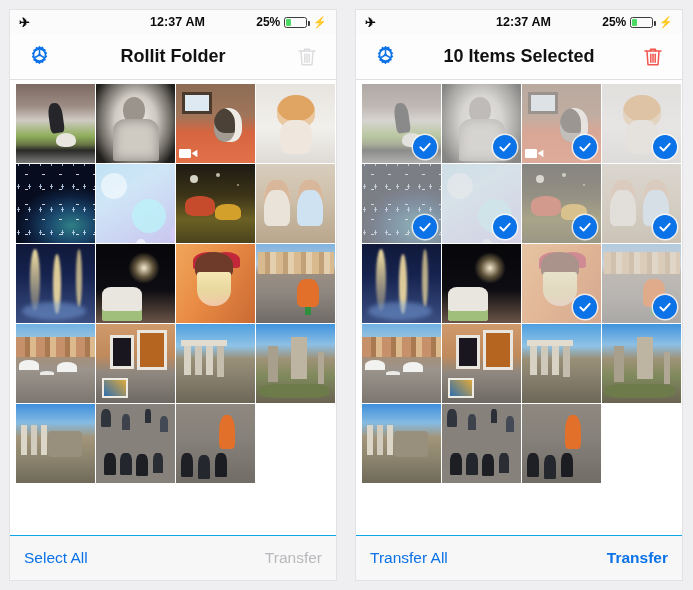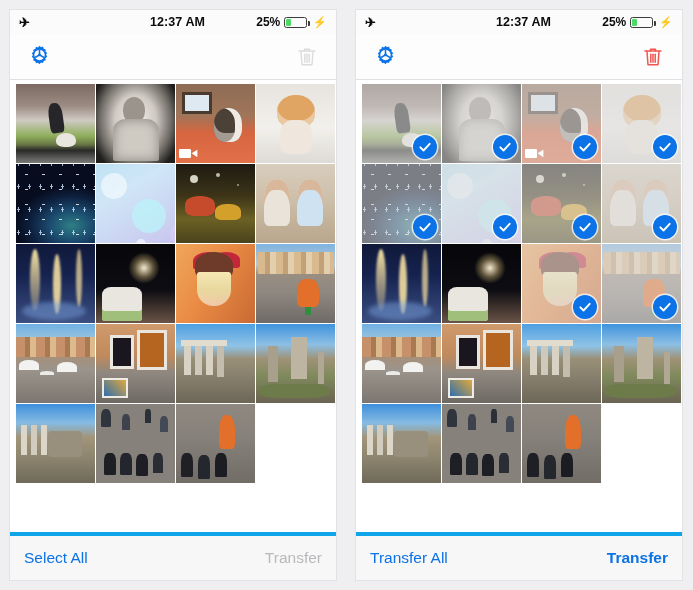--- a/index.html
+++ b/index.html
@@ -96,21 +96,21 @@
   .vbadge{
     position:absolute;left:3px;bottom:3px;
     display:flex;align-items:center;
   }
   .vbadge svg{width:19px;height:13px;}
 
   
   .toolbar{
     flex:0 0 44px;height:44px;
     background:#f7f7f7;
-    border-top:4px solid #0ea5e9;
+    border-top:1px solid #0ea5e9;
     display:flex;align-items:center;justify-content:space-between;
     padding:0 14px;
   }
   .tb-btn{
     background:none;border:none;padding:0;cursor:pointer;
     font-family:"Liberation Sans", sans-serif;
     font-size:15.5px;color:#0b72e7;
   }
   .tb-btn.disabled{color:#b9b9bd;cursor:default;font-weight:normal;}
   .tb-btn.strong{font-weight:bold;}
@@ -273,20 +273,21 @@
           <circle cx="12" cy="10.5" r="6.1" fill="#0b72e7"></circle>
           <circle cx="12" cy="10.5" r="5" fill="#fdfdfd"></circle>
           <g stroke="#0b72e7" stroke-width="1.5">
             <line x1="12" y1="10.5" x2="12" y2="5.5"></line>
             <line x1="12" y1="10.5" x2="16.3" y2="13"></line>
             <line x1="12" y1="10.5" x2="7.7" y2="13"></line>
           </g>
           <circle cx="12" cy="10.5" r="1.3" fill="#0b72e7"></circle>
         </svg>
       </button>
+      <div class="nav-title">Rollit Folder</div>
       <button class="icon-btn right">
         <svg viewBox="0 0 24 24" width="24" height="26" fill="none" stroke="#dcdcde" stroke-width="1.4" stroke-linecap="round" stroke-linejoin="round">
           <path d="M4 6h16"></path>
           <path d="M9.5 6V4.2h5V6"></path>
           <path d="M6 6.5l1 13.3h10l1-13.3"></path>
           <line x1="9.8" y1="9.3" x2="9.8" y2="17.2"></line>
           <line x1="12" y1="9.3" x2="12" y2="17.2"></line>
           <line x1="14.2" y1="9.3" x2="14.2" y2="17.2"></line>
         </svg>
       </button>
@@ -391,20 +392,21 @@
           <circle cx="12" cy="10.5" r="6.1" fill="#0b72e7"></circle>
           <circle cx="12" cy="10.5" r="5" fill="#fdfdfd"></circle>
           <g stroke="#0b72e7" stroke-width="1.5">
             <line x1="12" y1="10.5" x2="12" y2="5.5"></line>
             <line x1="12" y1="10.5" x2="16.3" y2="13"></line>
             <line x1="12" y1="10.5" x2="7.7" y2="13"></line>
           </g>
           <circle cx="12" cy="10.5" r="1.3" fill="#0b72e7"></circle>
         </svg>
       </button>
+      <div class="nav-title">10 Items Selected</div>
       <button class="icon-btn right">
         <svg viewBox="0 0 24 24" width="24" height="26" fill="none" stroke="#f2564f" stroke-width="1.5" stroke-linecap="round" stroke-linejoin="round">
           <path d="M4 6h16"></path>
           <path d="M9.5 6V4.2h5V6"></path>
           <path d="M6 6.5l1 13.3h10l1-13.3"></path>
           <line x1="9.8" y1="9.3" x2="9.8" y2="17.2"></line>
           <line x1="12" y1="9.3" x2="12" y2="17.2"></line>
           <line x1="14.2" y1="9.3" x2="14.2" y2="17.2"></line>
         </svg>
       </button>

